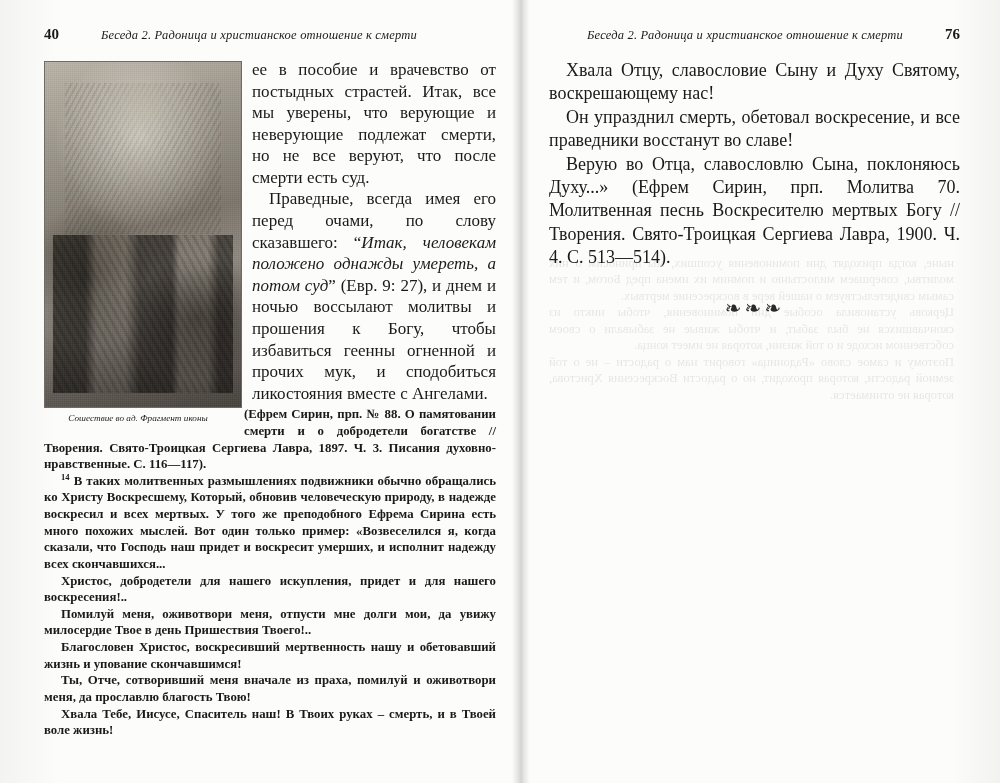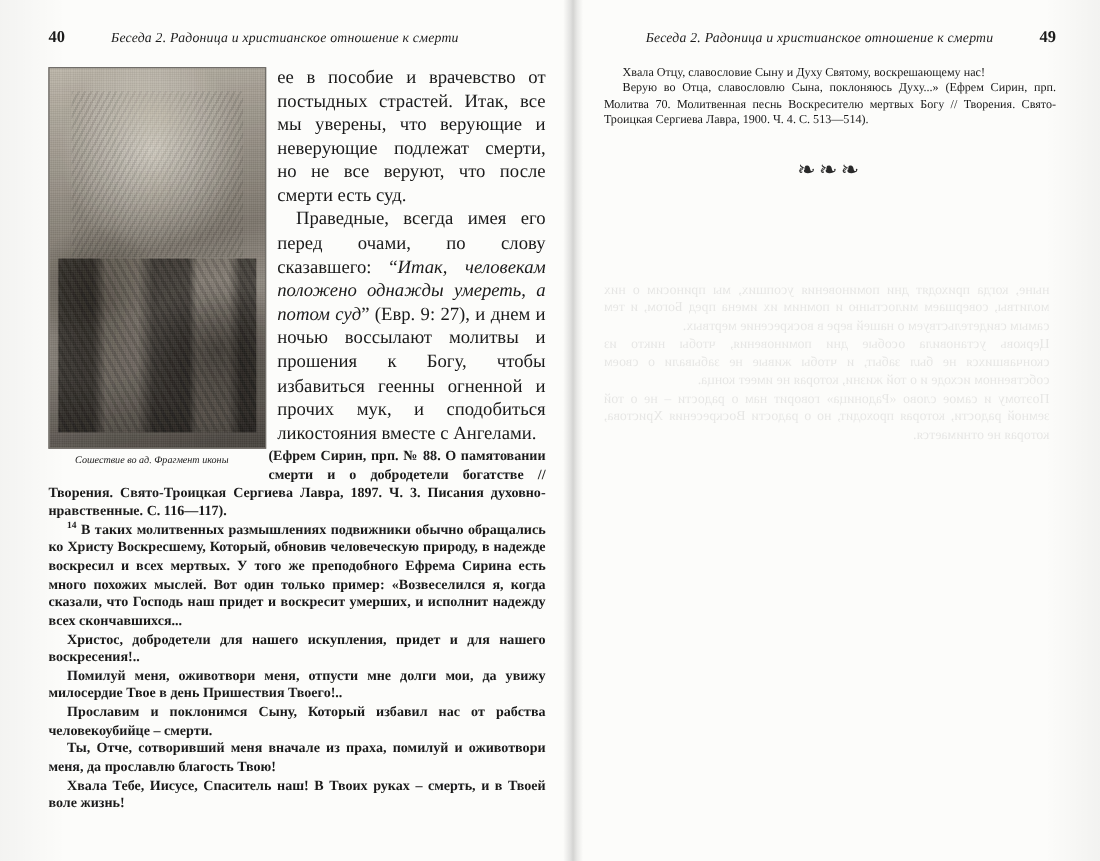--- a/index.html
+++ b/index.html
@@ -168,21 +168,21 @@
     vertical-align: super;
     line-height: 0;
   }
   .clearfix::after { content: ""; display: block; clear: both; }
 
   .full-width { width: 452px; }
   .full-width p { font-size: 12.8px; line-height: 1.30; font-weight: bold; }
 
   
   .right-body { width: 411px; position: relative; }
-  .right-body p { font-size: 11px; line-height: 1.30; }
+  .right-body p { font-size: 18px; line-height: 1.30; }
   .ornament {
     margin: 26px 0 0 0;
     text-align: center;
     font-size: 20px;
     letter-spacing: 3px;
     color: #2a2a2a;
   }
   
   .showthrough {
     position: absolute;
@@ -227,37 +227,38 @@
       <div class="col-right just-narrow">
         <p>ее в пособие и врачевство от постыдных страстей. Итак, все мы уверены, что верующие и неверующие подлежат смерти, но не все веруют, что после смерти есть суд.</p>
         <p class="ind">Праведные, всегда имея его перед очами, по слову сказавшего: “<span class="it">Итак, человекам положено однажды умереть, а потом суд</span>” (Евр. 9: 27), и днем и ночью воссылают молитвы и прошения к Богу, чтобы избавиться геенны огненной и прочих мук, и сподобиться ликостояния вместе с Ангелами.</p>
       </div>
 
       <div class="full-width" style="margin-top:2px;">
         <p>(Ефрем Сирин, прп. № 88. О памятовании смерти и о добродетели богатстве // Творения. Свято-Троицкая Сергиева Лавра, 1897. Ч. 3. Писания духовно-нравственные. С. 116—117).</p>
         <p class="ind"><span class="fn-num">14</span> <span>В таких молитвенных размышлениях подвижники обычно обращались ко Христу Воскресшему, Который, обновив человеческую природу, в надежде воскресил и всех мертвых. У того же преподобного Ефрема Сирина есть много похожих мыслей. Вот один только пример: «Возвеселился я, когда сказали, что Господь наш придет и воскресит умерших, и исполнит надежду всех скончавшихся...</span></p>
         <p class="ind">Христос, добродетели для нашего искупления, придет и для нашего воскресения!..</p>
         <p class="ind">Помилуй меня, оживотвори меня, отпусти мне долги мои, да увижу милосердие Твое в день Пришествия Твоего!..</p>
-        <p class="ind">Прославим и поклонимся Сыну, Который избавил нас от рабства человекоубийце – смерти.</p>
+        <p class="ind">Благословен Христос, воскресивший мертвенность нашу и обетовавший жизнь и упование скончавшимся!</p>
         <p class="ind">Ты, Отче, сотворивший меня вначале из праха, помилуй и оживотвори меня, да прославлю благость Твою!</p>
         <p class="ind">Хвала Тебе, Иисусе, Спаситель наш! В Твоих руках – смерть, и в Твоей воле жизнь!</p>
       </div>
 
     </div>
   </div>
 
   <div class="page page-right">
 
     <div class="runhead right">
       <span class="title">Беседа 2. Радоница и христианское отношение к смерти</span>
-      <span class="folio">49</span>
+      <span class="folio">76</span>
     </div>
 
     <div class="right-body">
       <p class="ind">Хвала Отцу, славословие Сыну и Духу Святому, воскрешающему нас!</p>
+      <p class="ind">Он упразднил смерть, обетовал воскресение, и все праведники восстанут во славе!</p>
       <p class="ind">Верую во Отца, славословлю Сына, поклоняюсь Духу...» (Ефрем Сирин, прп. Молитва 70. Молитвенная песнь Воскресителю мертвых Богу // Творения. Свято-Троицкая Сергиева Лавра, 1900. Ч. 4. С. 513—514).</p>
 
       <div class="ornament">❧❧❧</div>
 
       <div class="showthrough">
         <p>ныне, когда приходят дни поминовения усопших, мы приносим о них молитвы, совершаем милостыню и помним их имена пред Богом, и тем самым свидетельствуем о нашей вере в воскресение мертвых.</p>
         <p>Церковь установила особые дни поминовения, чтобы никто из скончавшихся не был забыт, и чтобы живые не забывали о своем собственном исходе и о той жизни, которая не имеет конца.</p>
         <p>Поэтому и самое слово «Радоница» говорит нам о радости – не о той земной радости, которая проходит, но о радости Воскресения Христова, которая не отнимается.</p>
       </div>
     </div>

